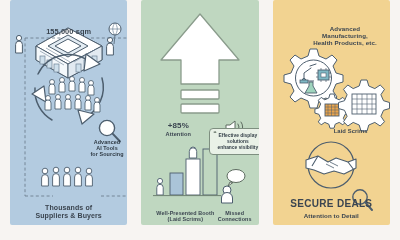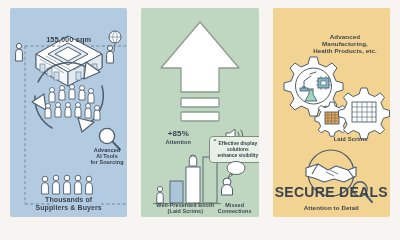--- a/index.html
+++ b/index.html
@@ -1,21 +1,21 @@
 <!DOCTYPE html>
 <html><head>
 <meta charset="utf-8">
 <style>
   html,body{margin:0;padding:0;}
   body{
     width:400px;height:225px;overflow:hidden;
     background:#f7f4f2;
     font-family:"Liberation Sans", sans-serif;
   }
-  .board{position:relative;width:400px;height:225px;display:flex;gap:14px;padding:8px 10px;box-sizing:border-box;}
+  .board{position:relative;width:400px;height:225px;display:flex;gap:14px;padding:0 10px;box-sizing:border-box;}
   .panel{position:relative;flex:1;border-radius:2px;overflow:hidden;}
   .p1{background:#b3cbe0;}
   .p2{background:#bfd7c0;}
   .p3{background:#f2d391;}
 
   .cap{position:absolute;text-align:center;color:#3b4550;line-height:1.12;letter-spacing:.1px;}
 
   
   .bldg{position:absolute;left:50%;top:20px;transform:translateX(-50%);}
   .sqm{top:28px;left:0;right:0;font-size:7.4px;font-weight:bold;}
@@ -35,21 +35,21 @@
   .spk{position:absolute;left:84px;top:120px;}
   .lbl-booth{bottom:3px;left:2px;width:84px;font-size:5.4px;font-weight:bold;}
   .lbl-missed{bottom:3px;right:2px;width:44px;font-size:5.4px;font-weight:bold;}
   .person-missed{position:absolute;right:12px;bottom:22px;}
 
   
   .adv{top:26px;right:4px;width:82px;font-size:6.2px;font-weight:bold;text-align:center;}
   .gears{position:absolute;left:4px;top:46px;}
   .scrim-lbl{top:128px;left:48px;width:60px;font-size:5.8px;font-weight:bold;}
   .deal{position:absolute;left:50%;top:140px;transform:translateX(-50%);}
-  .secure{bottom:16px;left:0;right:0;font-size:14px;font-weight:bold;letter-spacing:.3px;}
+  .secure{bottom:16px;left:0;right:0;font-size:10px;font-weight:bold;letter-spacing:.3px;}
   .attn{bottom:5px;left:0;right:0;font-size:6.2px;font-weight:bold;}
   .mag3{position:absolute;right:16px;bottom:12px;}
   svg{display:block;overflow:visible;}
 </style>
 </head>
 <body>
 
 <div class="board">
 
   <div class="panel p1">

